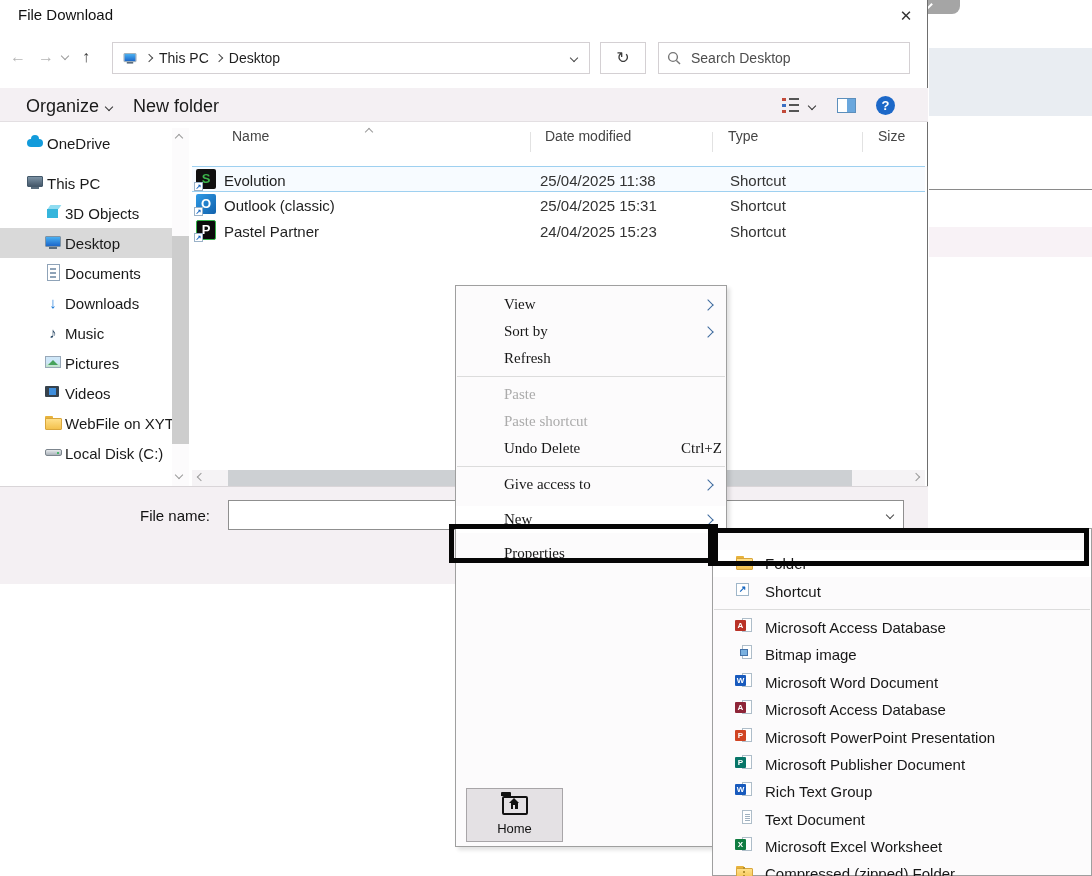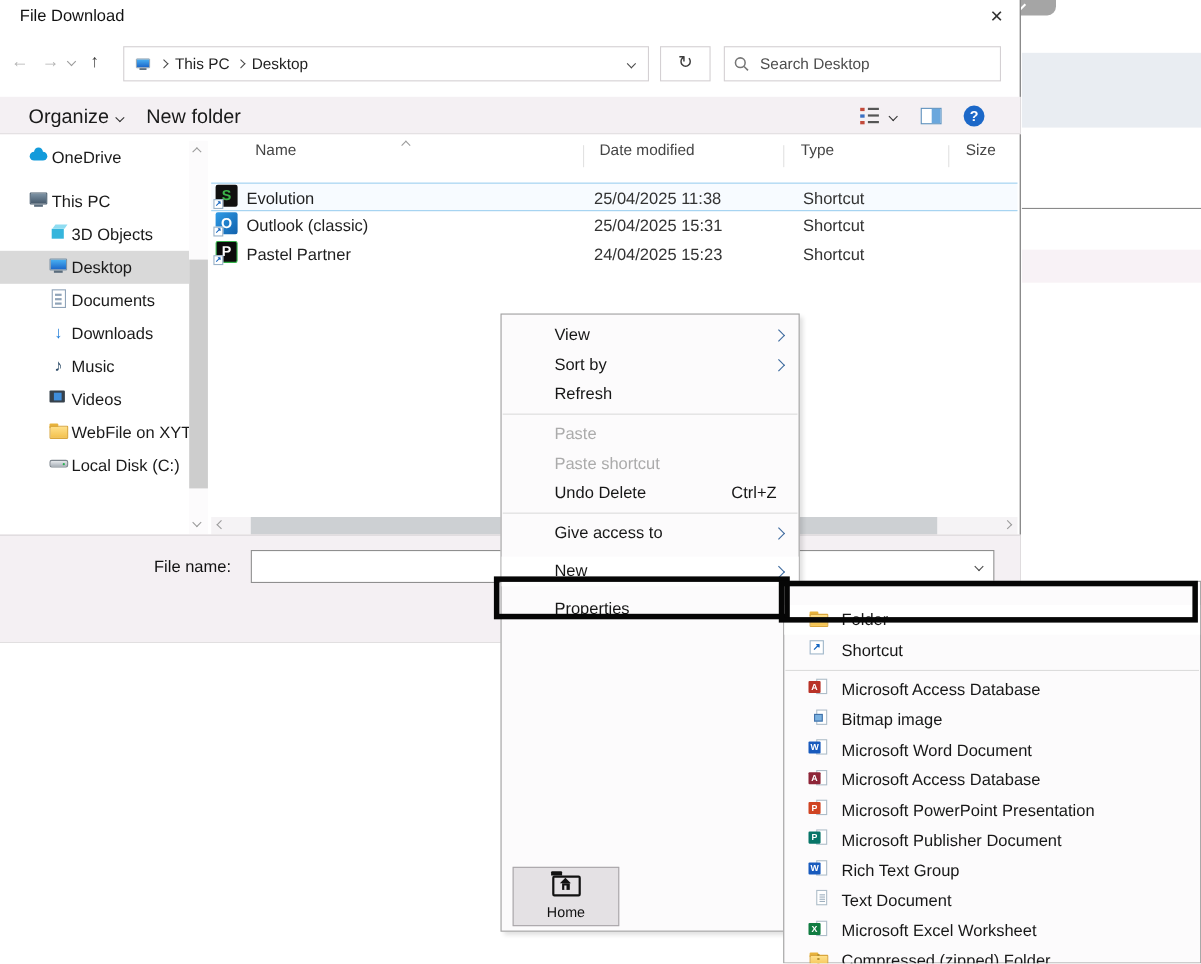--- a/index.html
+++ b/index.html
@@ -123,24 +123,24 @@
   .bottom-panel{position:absolute;left:0;top:486px;width:928px;height:98px;background:#f4f0f3;border-top:1px solid #d9d5d8;box-sizing:border-box;}
   .fn-label{position:absolute;left:140px;top:20px;font-size:15px;color:#111;}
   .fn-combo{position:absolute;left:228px;top:13px;width:676px;height:30px;background:#fff;border:1px solid #8f8f8f;box-sizing:border-box;}
   .fn-combo input{position:absolute;left:4px;top:2px;width:640px;height:24px;border:none;outline:none;
     font:14px "Liberation Sans",sans-serif;background:transparent;}
   .fn-combo .chev{position:absolute;right:10px;top:11px;}
   
   #ctxmenu{position:absolute;left:455px;top:285px;width:272px;height:562px;background:#fcfbfc;
     border:1px solid #9f9f9f;box-sizing:border-box;z-index:5;box-shadow:3px 3px 4px rgba(0,0,0,.12);}
   #ctx-list{padding-top:5px;}
-  .mi{position:relative;height:27px;line-height:27px;padding:0 14px 0 48px;font-size:15px;color:#171717;}
+  .mi{position:relative;height:27px;line-height:27px;padding:0 14px 0 48px;font-size:15px;color:#171717;font-family:Liberation Serif, serif;}
   .mi.hl{background:#fff;}
   .mi.disabled{color:#ababab;}
-  .mi .mi-shortcut{position:absolute;right:20px;margin-left:15px;}
+  .mi .mi-shortcut{position:absolute;right:4px;margin-left:15px;}
   .mi .sub-arrow{position:absolute;right:14px;top:10px;}
   .msep{height:1px;background:#dcdcdc;margin:4px 1px;}
   .home-btn{position:absolute;left:10px;top:502px;width:97px;height:54px;background:#e4e1e4;
     border:1px solid #a8a5a8;box-sizing:border-box;text-align:center;}
   .ic-home{position:relative;display:inline-block;width:26px;height:19px;border:2.5px solid #111;
     border-radius:2px;box-sizing:border-box;margin-top:7px;}
   .ic-home::before{content:"";position:absolute;left:-2.5px;top:-6px;width:10px;height:4px;background:#111;border-radius:1px 1px 0 0;}
   .ic-home .h{position:absolute;left:7px;top:5px;width:7px;height:6px;background:#111;}
   .ic-home .h::before{content:"";position:absolute;left:-2px;top:-5px;border-left:5.5px solid transparent;
     border-right:5.5px solid transparent;border-bottom:5px solid #111;}
@@ -240,20 +240,24 @@
           <span><span class="ic ic-doc"></span></span>
           <span>Documents</span>
         </div>
         <div class="sb-item" style="padding-left: 44px;">
           <span><span class="ic glyph" style="color:#1878d8">↓</span></span>
           <span>Downloads</span>
         </div>
         <div class="sb-item" style="padding-left: 44px;">
           <span><span class="ic glyph" style="color:#2b4a66">♪</span></span>
           <span>Music</span>
+        </div>
+        <div class="sb-item" style="padding-left: 44px;">
+          <span><span class="ic ic-pic"></span></span>
+          <span>Pictures</span>
         </div>
         <div class="sb-item" style="padding-left: 44px;">
           <span><span class="ic ic-video"></span></span>
           <span>Videos</span>
         </div>
         <div class="sb-item" style="padding-left: 44px;">
           <span><span class="ic ic-folder"></span></span>
           <span>WebFile on XYT6</span>
         </div>
         <div class="sb-item" style="padding-left: 44px; align-items: center;">

